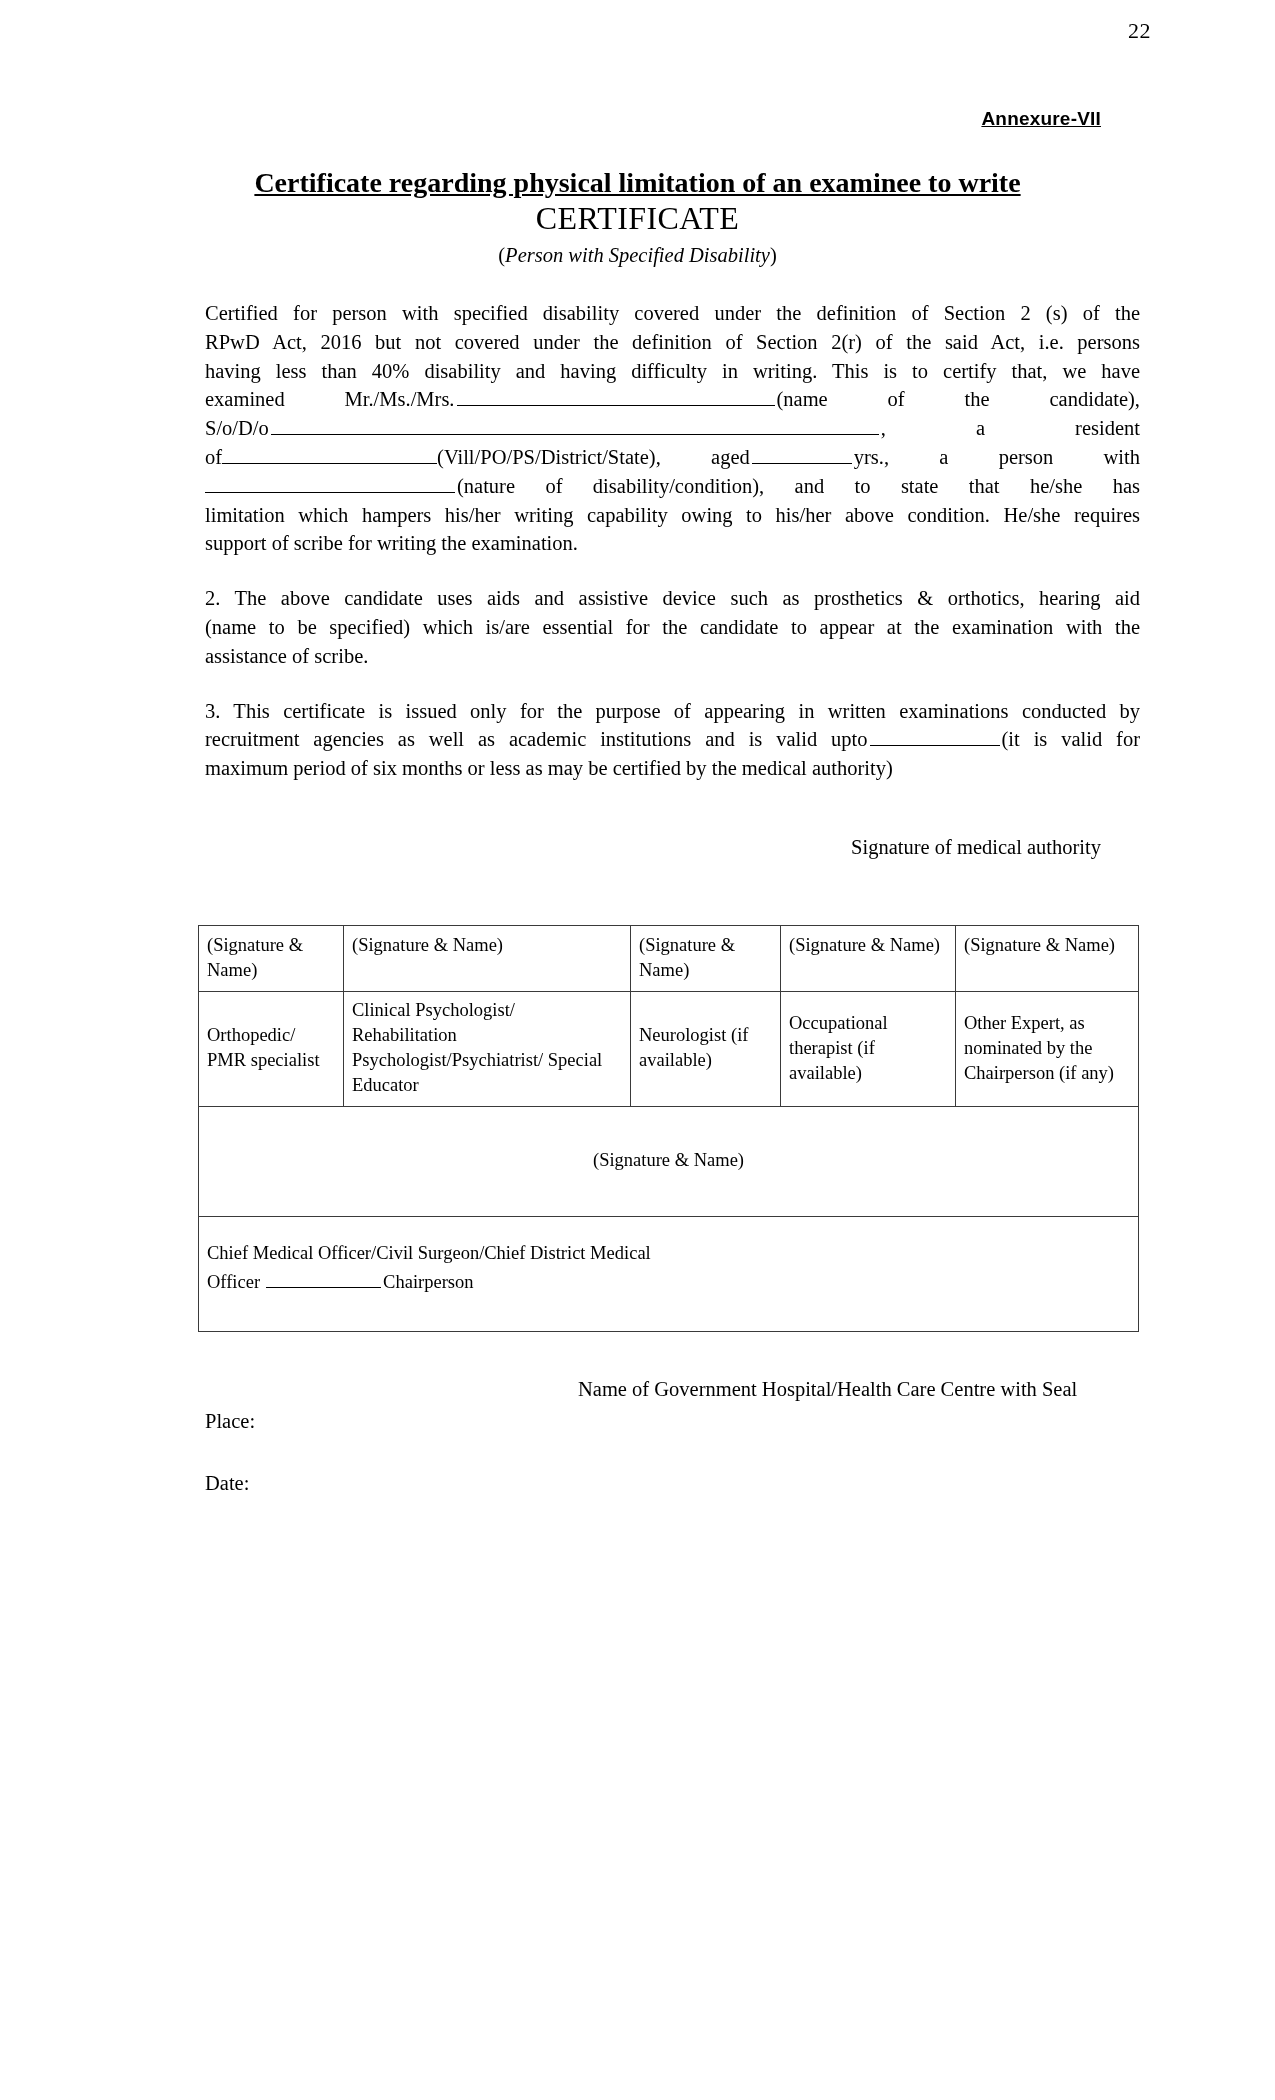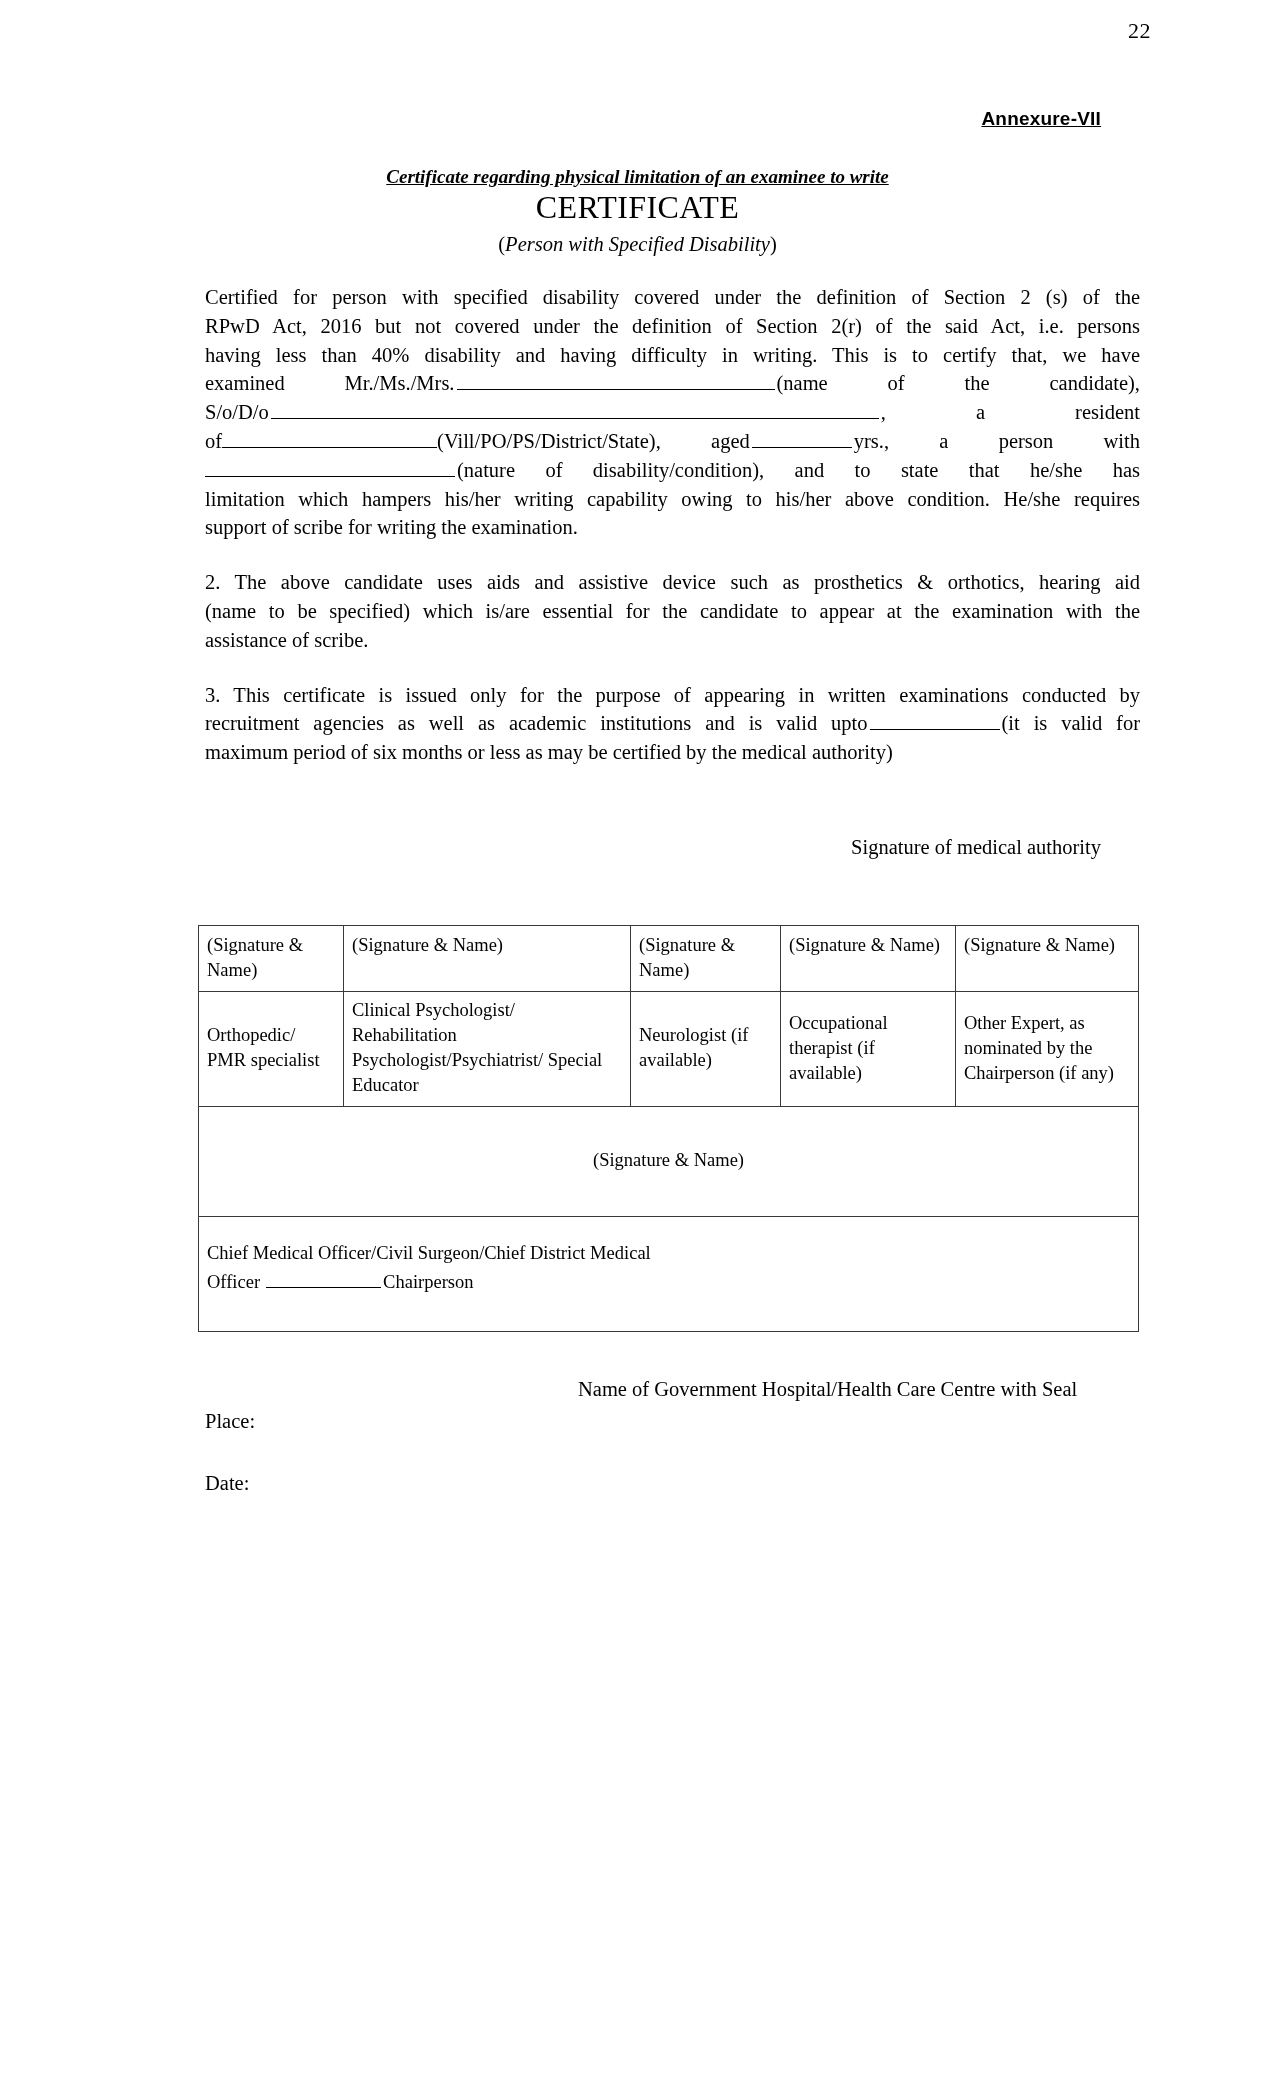--- a/index.html
+++ b/index.html
@@ -47,25 +47,24 @@
   
   .heading-block {
     position: absolute;
     left: 205px;
     top: 165px;
     width: 865px;
     text-align: center;
   }
   .title-underline {
     font-weight: bold;
-    font-size: 19px;
+    font-size: 28px;
     text-decoration: underline;
     display: inline-block;
     line-height: 1.25;
-    font-style: italic;
   }
   .title-certificate {
     font-weight: normal;
     font-size: 32px;
     letter-spacing: 0.4px;
   }
   .title-sub {
     font-size: 20.5px;
     margin-top: 7px;
   }
@@ -76,21 +75,21 @@
     position: absolute;
     left: 205px;
     top: 283px;
     width: 935px;
     font-size: 20.5px;
     line-height: 28.8px;
   }
   .para {
     text-align: justify;
     text-justify: inter-word;
-    margin: 0 0 26px 0;
+    margin: 16px 0 26px 0;
   }
   .para.last { margin-bottom: 0; }
 
   
   .jline {
     display: block;
     text-align: justify;
     text-align-last: justify;
     white-space: normal;
   }

